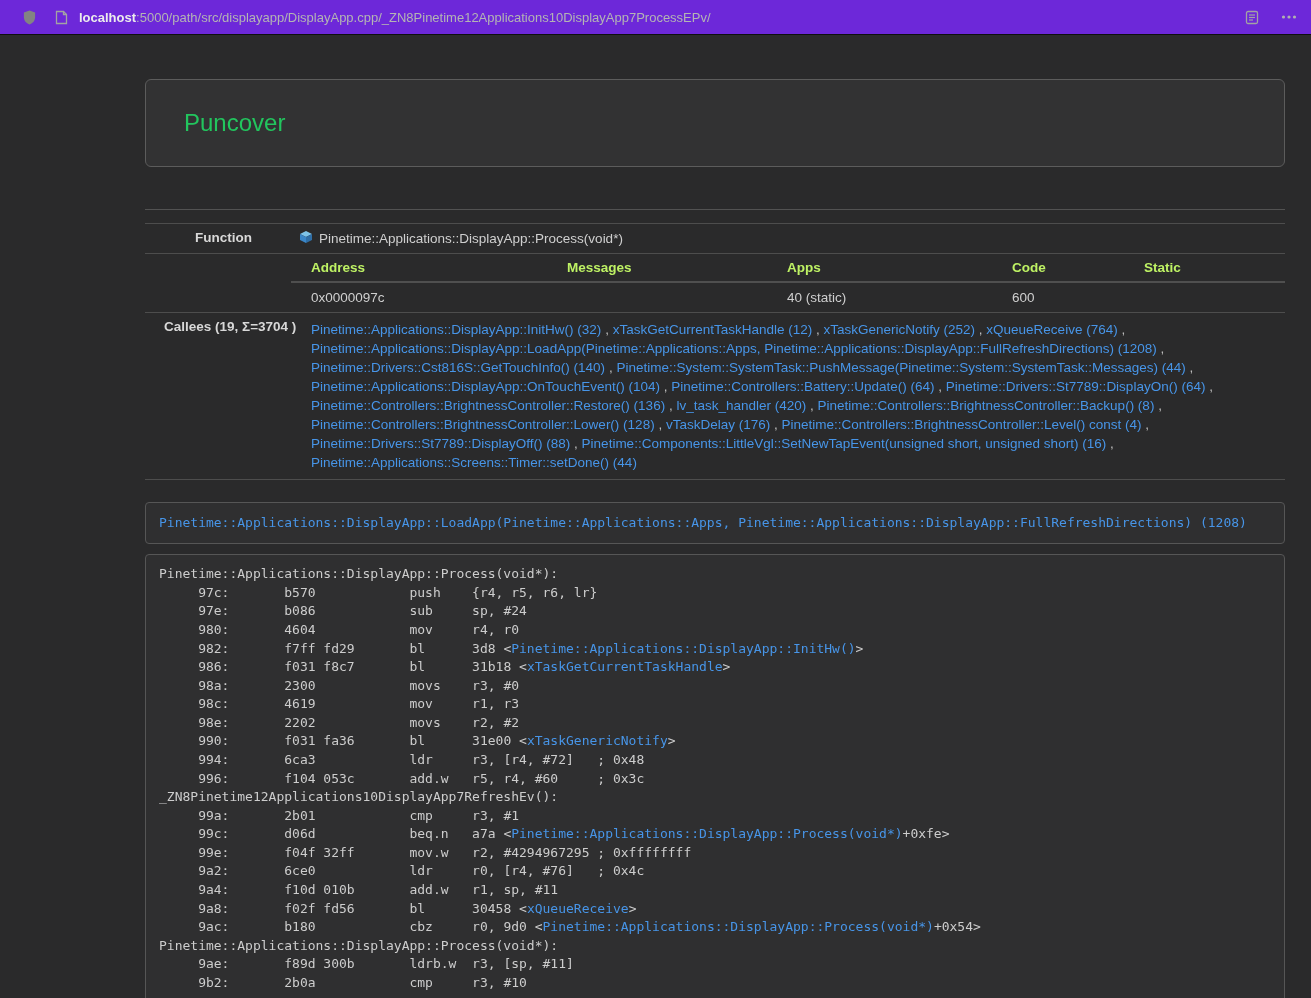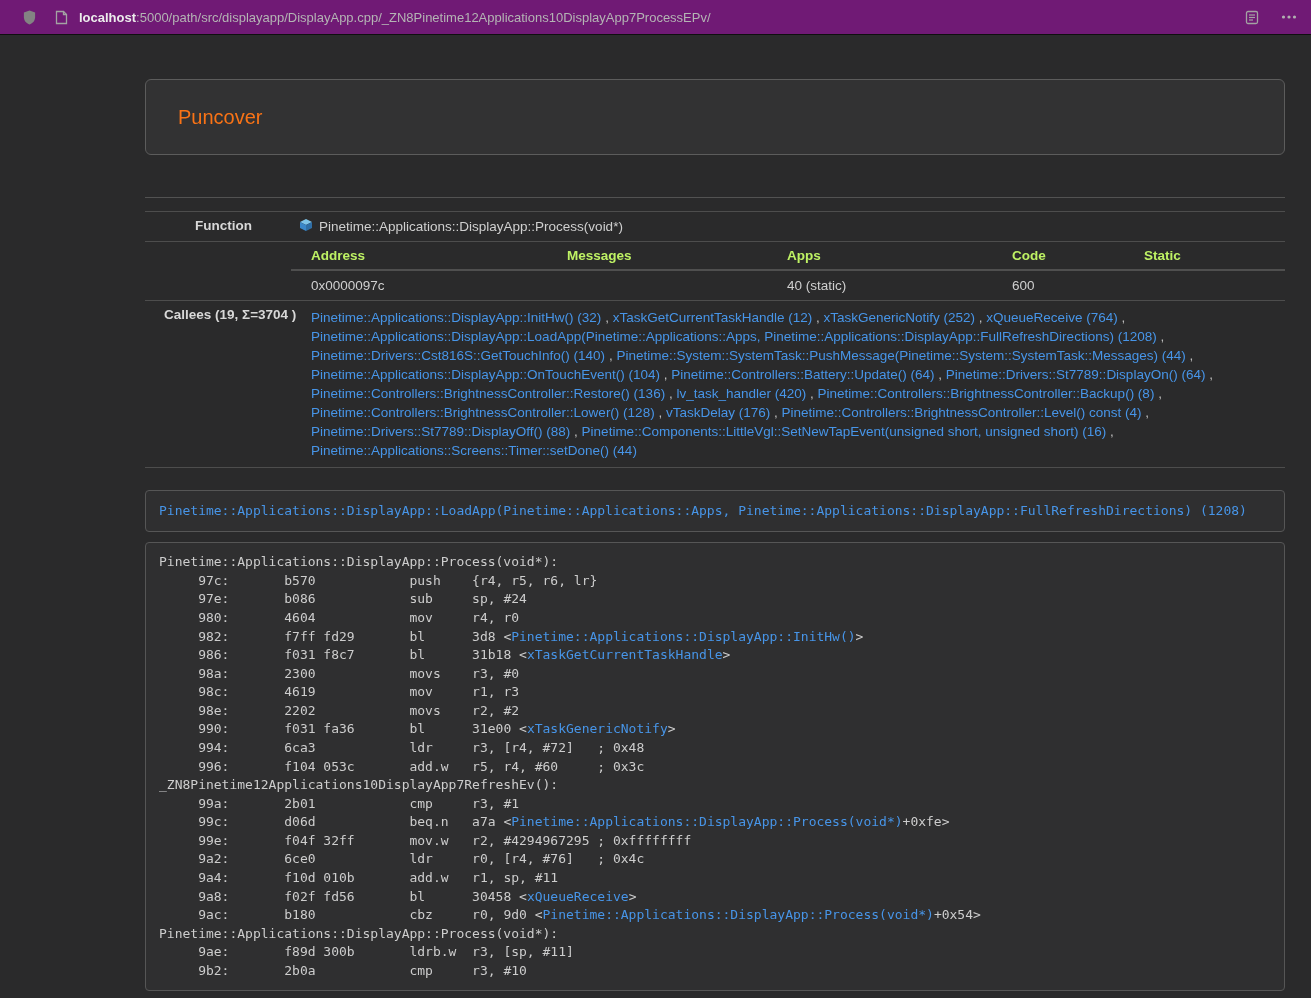--- a/index.html
+++ b/index.html
@@ -6,41 +6,41 @@
   html, body { margin:0; padding:0; }
   body {
     width:1311px; height:998px; overflow:hidden;
     background:#2a2a2b; color:#cfcfcf;
     font-family:"Liberation Sans", sans-serif;
   }
   a { color:#4795e8; text-decoration:none; cursor:pointer; }
 
   
   .topbar {
-    height:35px; background:#701a75; border-bottom:1px solid #0f0f10;
+    height:35px; background:#6d28d9; border-bottom:1px solid #0f0f10;
     display:flex; align-items:center; padding:0 14px 0 22px;
   }
   .tb-icon { display:inline-flex; align-items:center; justify-content:center; flex:0 0 auto; }
   .tb-icon.shield { margin-right:18px; }
   .urlbar {
     margin-left:11px; font-size:13px; color:#b4b4b4; flex:1 1 auto;
     white-space:nowrap; overflow:hidden;
   }
   .url-host { color:#ececec; font-weight:bold; }
   .tb-right { display:flex; gap:22px; align-items:center; margin-left:16px; }
 
   
   .container { width:1140px; margin-left:145px; }
 
   .jumbotron {
     margin-top:44px; background:#323233; border:1px solid #5c5c5c;
     border-radius:6px; padding:12px 20px;
   }
   .jumbotron h1 {
-    margin:12px; font-size:20px; font-weight:500; color:#f97316; line-height:26px;
+    margin:18px; font-size:24px; font-weight:500; color:#22c55e; line-height:26px;
   }
   hr.divider { border:0; border-top:1px solid #525252; margin:42px 0 0 0; }
 
   .breadcrumb { margin:11px 0 0 9px; font-size:14px; }
   .breadcrumb .sep { color:#a8a8a8; }
   .muted { color:#b3b3b3; }
 
   table.main-table {
     width:100%; border-collapse:collapse; table-layout:fixed;
     margin-top:13px; font-size:13.5px;

